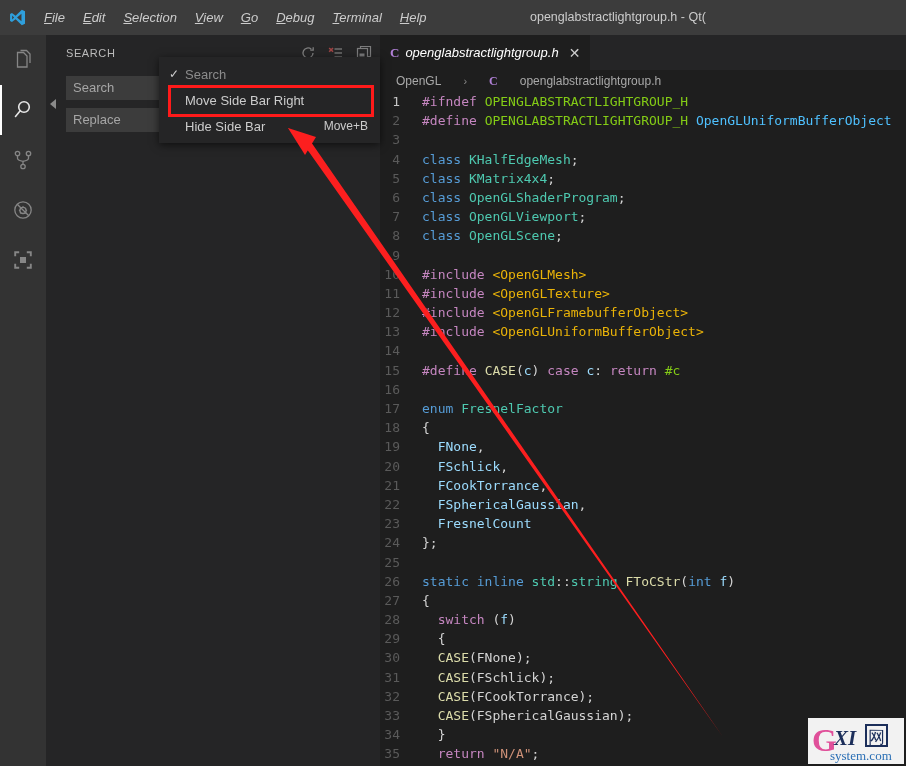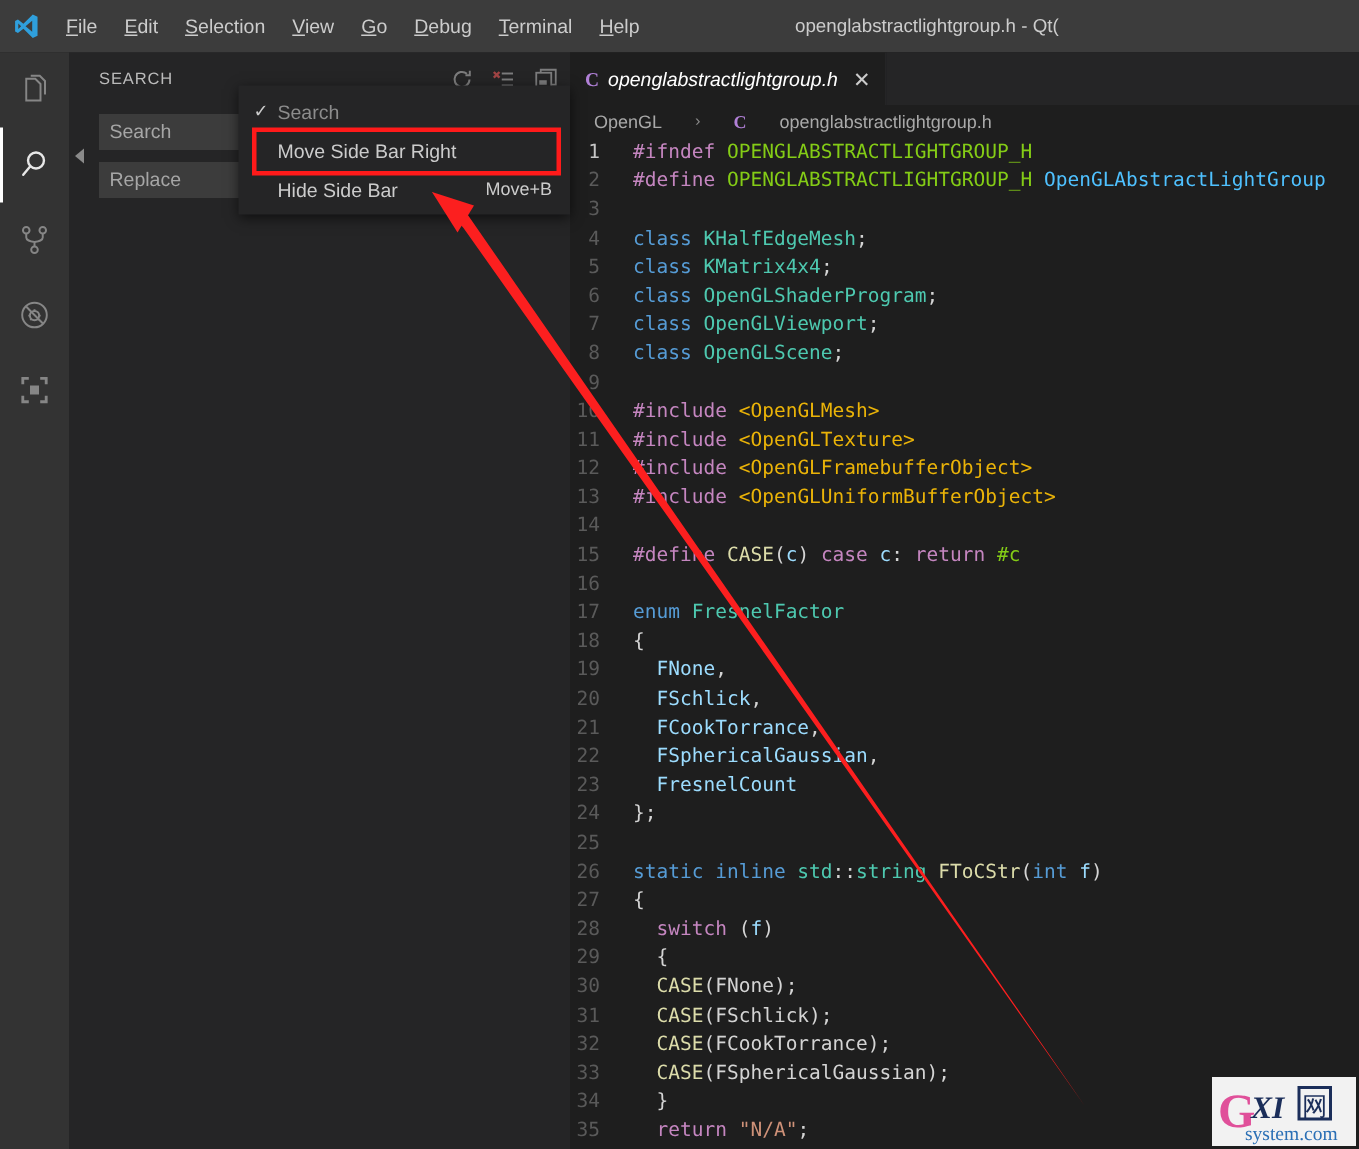--- a/index.html
+++ b/index.html
@@ -24,21 +24,21 @@
     position: absolute; top: 0; left: 0;
     width: 906px; height: 35px;
     background: #3c3c3c;
     display: flex; align-items: center;
   }
   .vs-logo {
     width: 35px; height: 35px;
     display: flex; align-items: center; justify-content: center;
     flex: 0 0 35px;
   }
-  .menubar { display: flex; align-items: center; height: 35px; }
+  .menubar { display: flex; align-items: center; height: 35px; font-style: italic; }
   .menu-item {
     color: #cccccc;
     font-size: 13px;
     padding: 0 9px;
     line-height: 35px;
     height: 35px;
     white-space: nowrap;
     cursor: default;
   }
   .menu-item u { text-decoration: underline; }
@@ -400,21 +400,21 @@
       </div>
     </div>
     <div class="breadcrumb">
       <span>OpenGL</span>
       <span class="bc-sep">›</span>
       <span class="bc-lang">C</span>
       <span>openglabstractlightgroup.h</span>
     </div>
     <div class="code" id="code-surface">
         <div class="code-row"><div class="ln active">1</div><div class="code-text"><span class="t-pre">#ifndef </span><span class="t-macro">OPENGLABSTRACTLIGHTGROUP_H</span></div></div>
-        <div class="code-row"><div class="ln">2</div><div class="code-text"><span class="t-pre">#define </span><span class="t-macro">OPENGLABSTRACTLIGHTGROUP_H </span><span class="t-ref">OpenGLAbstractLightGroup</span></div></div>
+        <div class="code-row"><div class="ln">2</div><div class="code-text"><span class="t-pre">#define </span><span class="t-macro">OPENGLABSTRACTLIGHTGROUP_H </span><span class="t-ref">OpenGLUniformBufferObject</span></div></div>
         <div class="code-row"><div class="ln">3</div><div class="code-text"></div></div>
         <div class="code-row"><div class="ln">4</div><div class="code-text"><span class="t-kw">class </span><span class="t-type">KHalfEdgeMesh</span><span class="t-plain">;</span></div></div>
         <div class="code-row"><div class="ln">5</div><div class="code-text"><span class="t-kw">class </span><span class="t-type">KMatrix4x4</span><span class="t-plain">;</span></div></div>
         <div class="code-row"><div class="ln">6</div><div class="code-text"><span class="t-kw">class </span><span class="t-type">OpenGLShaderProgram</span><span class="t-plain">;</span></div></div>
         <div class="code-row"><div class="ln">7</div><div class="code-text"><span class="t-kw">class </span><span class="t-type">OpenGLViewport</span><span class="t-plain">;</span></div></div>
         <div class="code-row"><div class="ln">8</div><div class="code-text"><span class="t-kw">class </span><span class="t-type">OpenGLScene</span><span class="t-plain">;</span></div></div>
         <div class="code-row"><div class="ln">9</div><div class="code-text"></div></div>
         <div class="code-row"><div class="ln">10</div><div class="code-text"><span class="t-pre">#include </span><span class="t-inc">&lt;OpenGLMesh&gt;</span></div></div>
         <div class="code-row"><div class="ln">11</div><div class="code-text"><span class="t-pre">#include </span><span class="t-inc">&lt;OpenGLTexture&gt;</span></div></div>
         <div class="code-row"><div class="ln">12</div><div class="code-text"><span class="t-pre">#include </span><span class="t-inc">&lt;OpenGLFramebufferObject&gt;</span></div></div>

